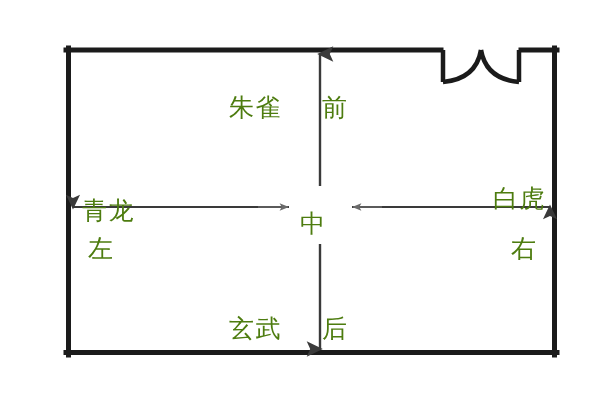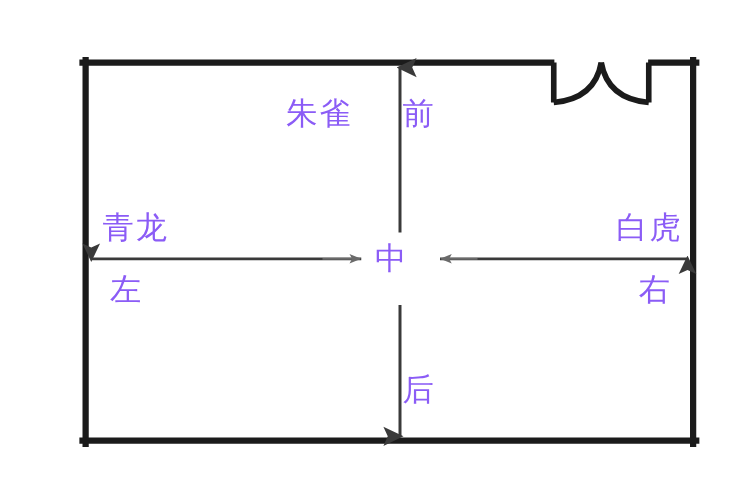--- a/index.html
+++ b/index.html
@@ -22,40 +22,41 @@
     position: absolute;
     left: 0;
     top: 0;
     width: 600px;
     height: 400px;
     display: block;
   }
   .label {
     position: absolute;
     font-family: Liberation Serif, serif;
-    color: #8b5cf6;
+    color: #4d7c0f;
     white-space: nowrap;
     line-height: 1;
     letter-spacing: 0.06em;
+    margin-top: 16px;
     -webkit-font-smoothing: antialiased;
   }
   .label-pair {
     font-size: 25px;
   }
   .label-center {
     font-size: 25px;
   }
   
   #label-top-guardian { left: 229px; top: 79px; }
   #label-top-direction { left: 322px; top: 79px; }
   
   #label-bottom-guardian { left: 229px; top: 300px; }
   #label-bottom-direction { left: 322px; top: 300px; }
   
-  #label-left-guardian { left: 82px; top: 170px; }
+  #label-left-guardian { left: 82px; top: 182px; }
   #label-left-direction { left: 88px; top: 220px; }
   
   #label-right-guardian { left: 493px; top: 170px; }
   #label-right-direction { left: 511px; top: 220px; }
   
   #label-center { left: 300px; top: 195px; }
 </style>
 </head>
 <body>
 
@@ -104,20 +105,21 @@
     <g fill="none" stroke="#6a6a6a" stroke-width="1.4">
       <line x1="258" y1="207" x2="288" y2="207" marker-end="url(#arrow-small)"></line>
       <line x1="382" y1="207" x2="353" y2="207" marker-end="url(#arrow-small)"></line>
     </g>
 
   </svg>
 
   <span class="label label-pair" id="label-top-guardian">朱雀</span>
   <span class="label label-pair" id="label-top-direction">前</span>
 
+  <span class="label label-pair" id="label-bottom-guardian">玄武</span>
   <span class="label label-pair" id="label-bottom-direction">后</span>
 
   <span class="label label-pair" id="label-left-guardian">青龙</span>
   <span class="label label-pair" id="label-left-direction">左</span>
 
   <span class="label label-pair" id="label-right-guardian">白虎</span>
   <span class="label label-pair" id="label-right-direction">右</span>
 
   <span class="label label-center" id="label-center">中</span>
 

